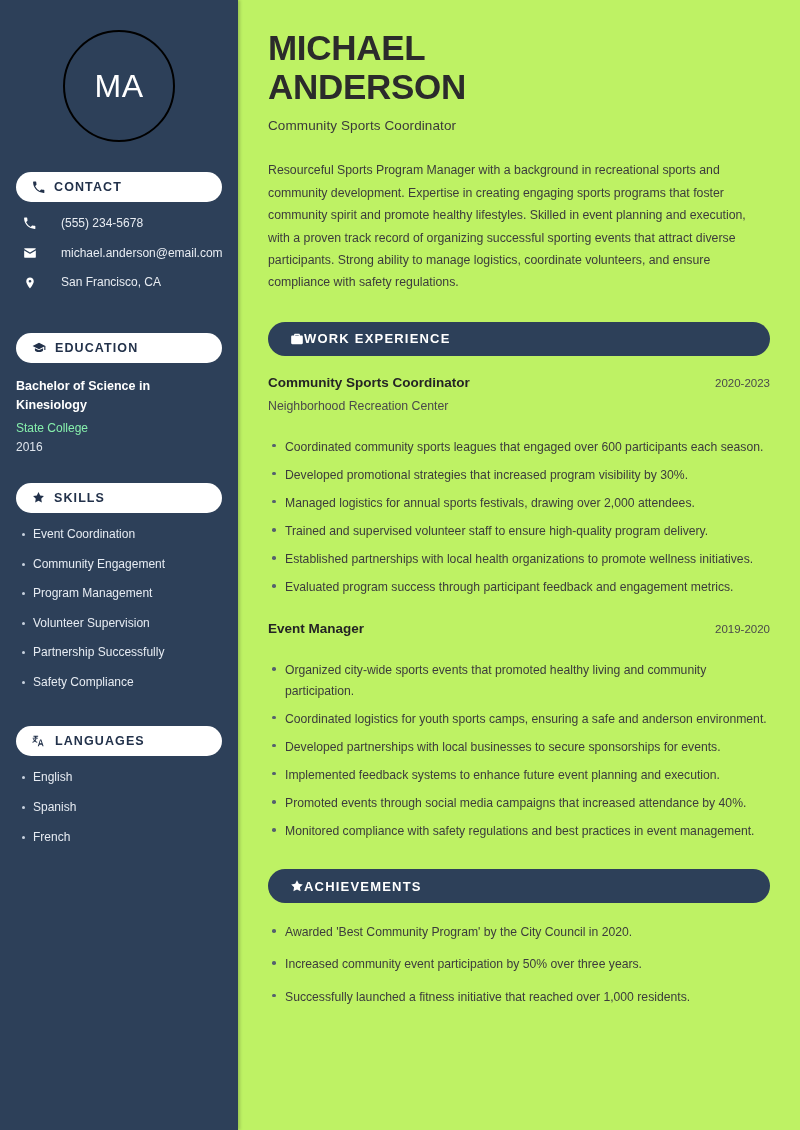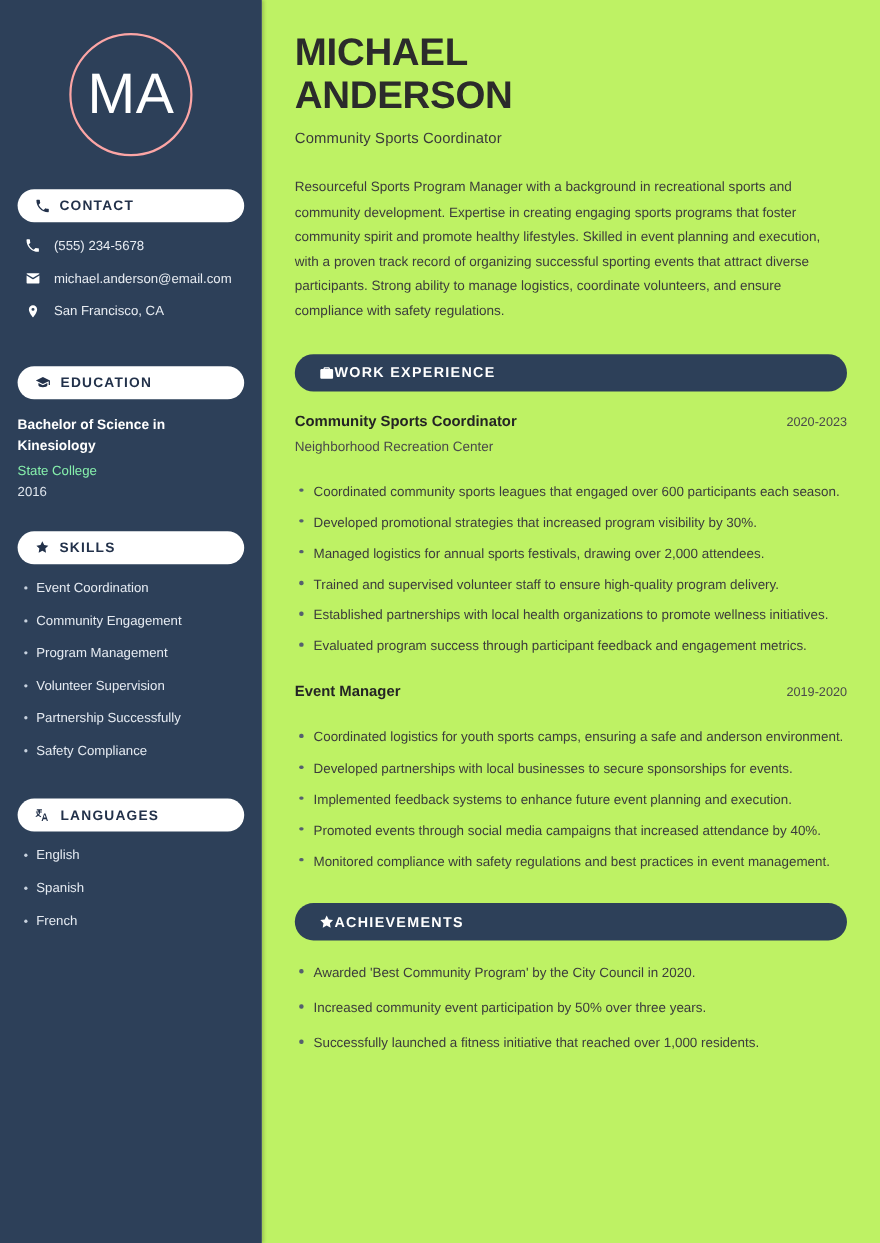--- a/index.html
+++ b/index.html
@@ -35,25 +35,25 @@
   .monogram-wrap {
     display: flex;
     justify-content: center;
     padding-top: 30px;
     padding-bottom: 30px;
   }
   .monogram {
     width: 112px;
     height: 112px;
     border-radius: 50%;
-    border: 2px solid #fca5a5;
+    border: 2px solid #000000;
     display: flex;
     align-items: center;
     justify-content: center;
-    font-size: 52px;
+    font-size: 32px;
     font-weight: 400;
     letter-spacing: 0.5px;
     color: #ffffff;
   }
 
   .pill {
     background: #ffffff;
     color: #22314a;
     border-radius: 999px;
     height: 30px;
@@ -68,21 +68,21 @@
   }
   .pill .ico { display: flex; align-items: center; }
   .pill svg { display: block; }
 
   .side-section { margin-top: 10px; }
   .side-section.first { margin-top: 0; }
 
   .contact-row {
     display: flex;
     align-items: center;
-    gap: 12px;
+    gap: 24px;
     font-size: 12px;
     color: #e8ecf2;
     margin-bottom: 14px;
     padding-left: 6px;
     line-height: 1.3;
   }
   .contact-row .ico {
     width: 15px;
     min-width: 15px;
     display: flex;
@@ -370,20 +370,21 @@
     </div>
 
     <div class="job-spacer"></div>
 
     <div class="job">
       <div class="job-head">
         <span class="job-title">Event Manager</span>
         <span class="job-dates">2019-2020</span>
       </div>
       <ul class="bullets">
+        <li>Organized city-wide sports events that promoted healthy living and community participation.</li>
         <li>Coordinated logistics for youth sports camps, ensuring a safe and anderson environment.</li>
         <li>Developed partnerships with local businesses to secure sponsorships for events.</li>
         <li>Implemented feedback systems to enhance future event planning and execution.</li>
         <li>Promoted events through social media campaigns that increased attendance by 40%.</li>
         <li>Monitored compliance with safety regulations and best practices in event management.</li>
       </ul>
     </div>
 
     <div class="banner">
       <span class="ico">

